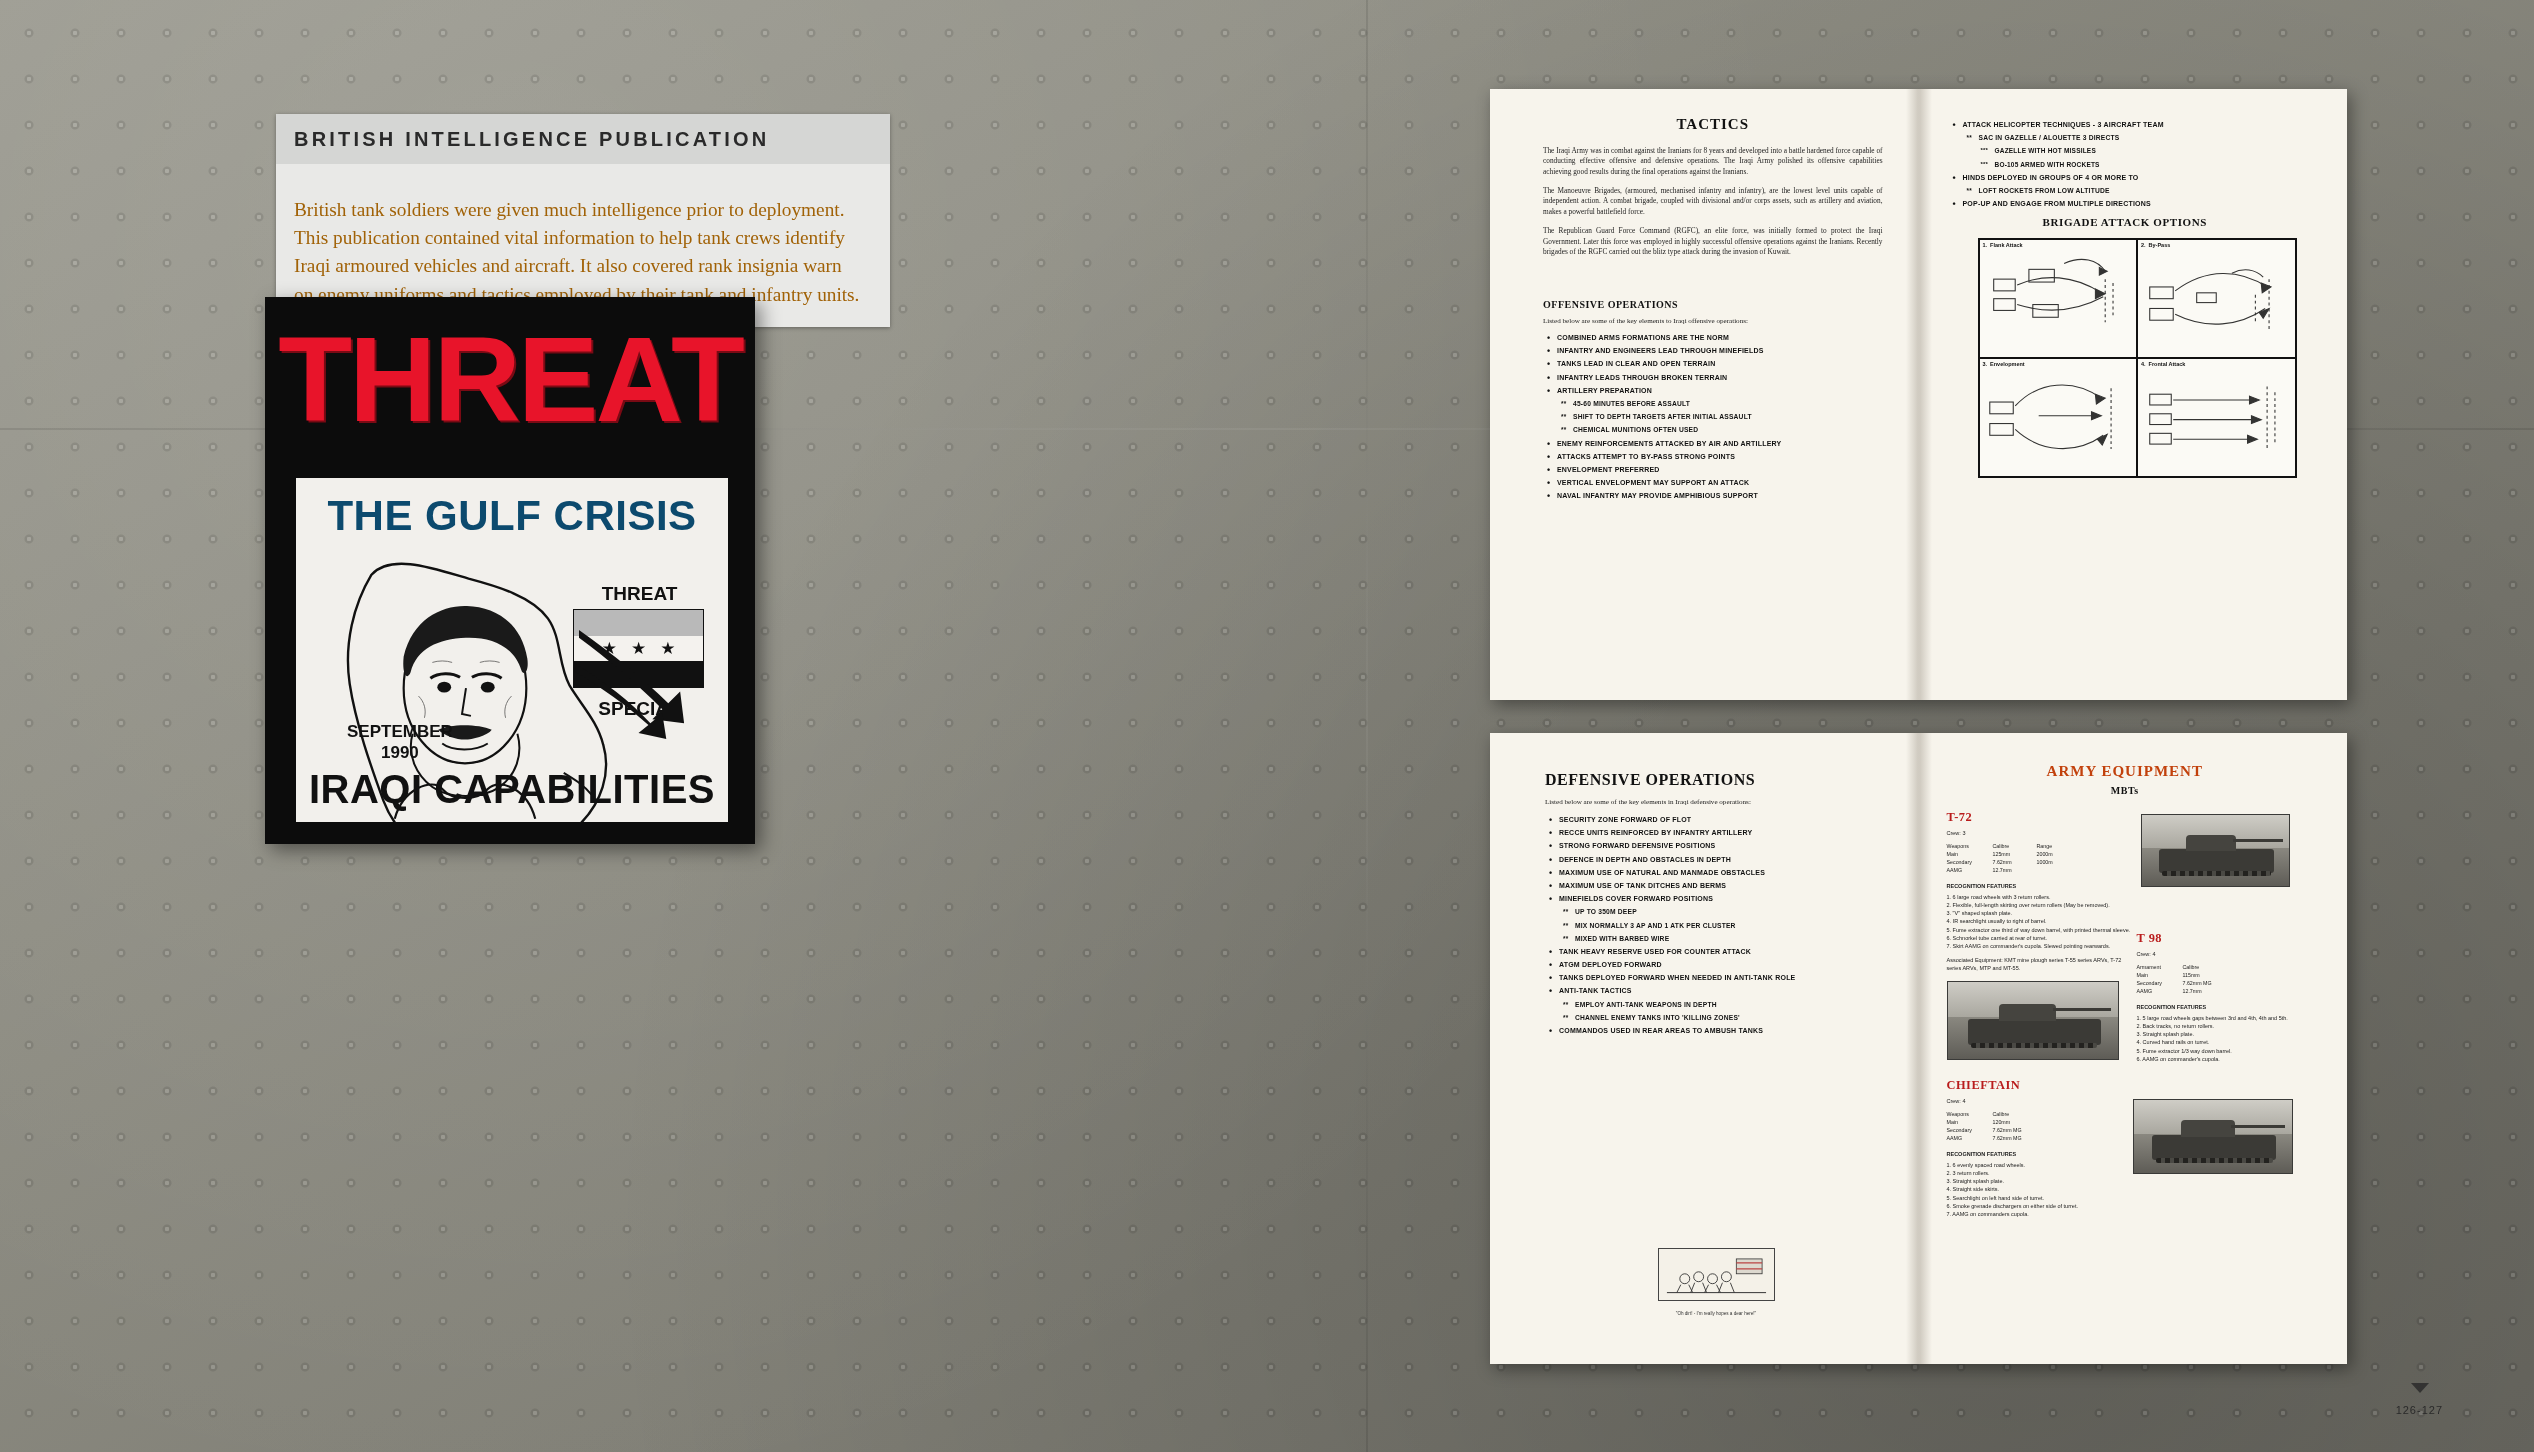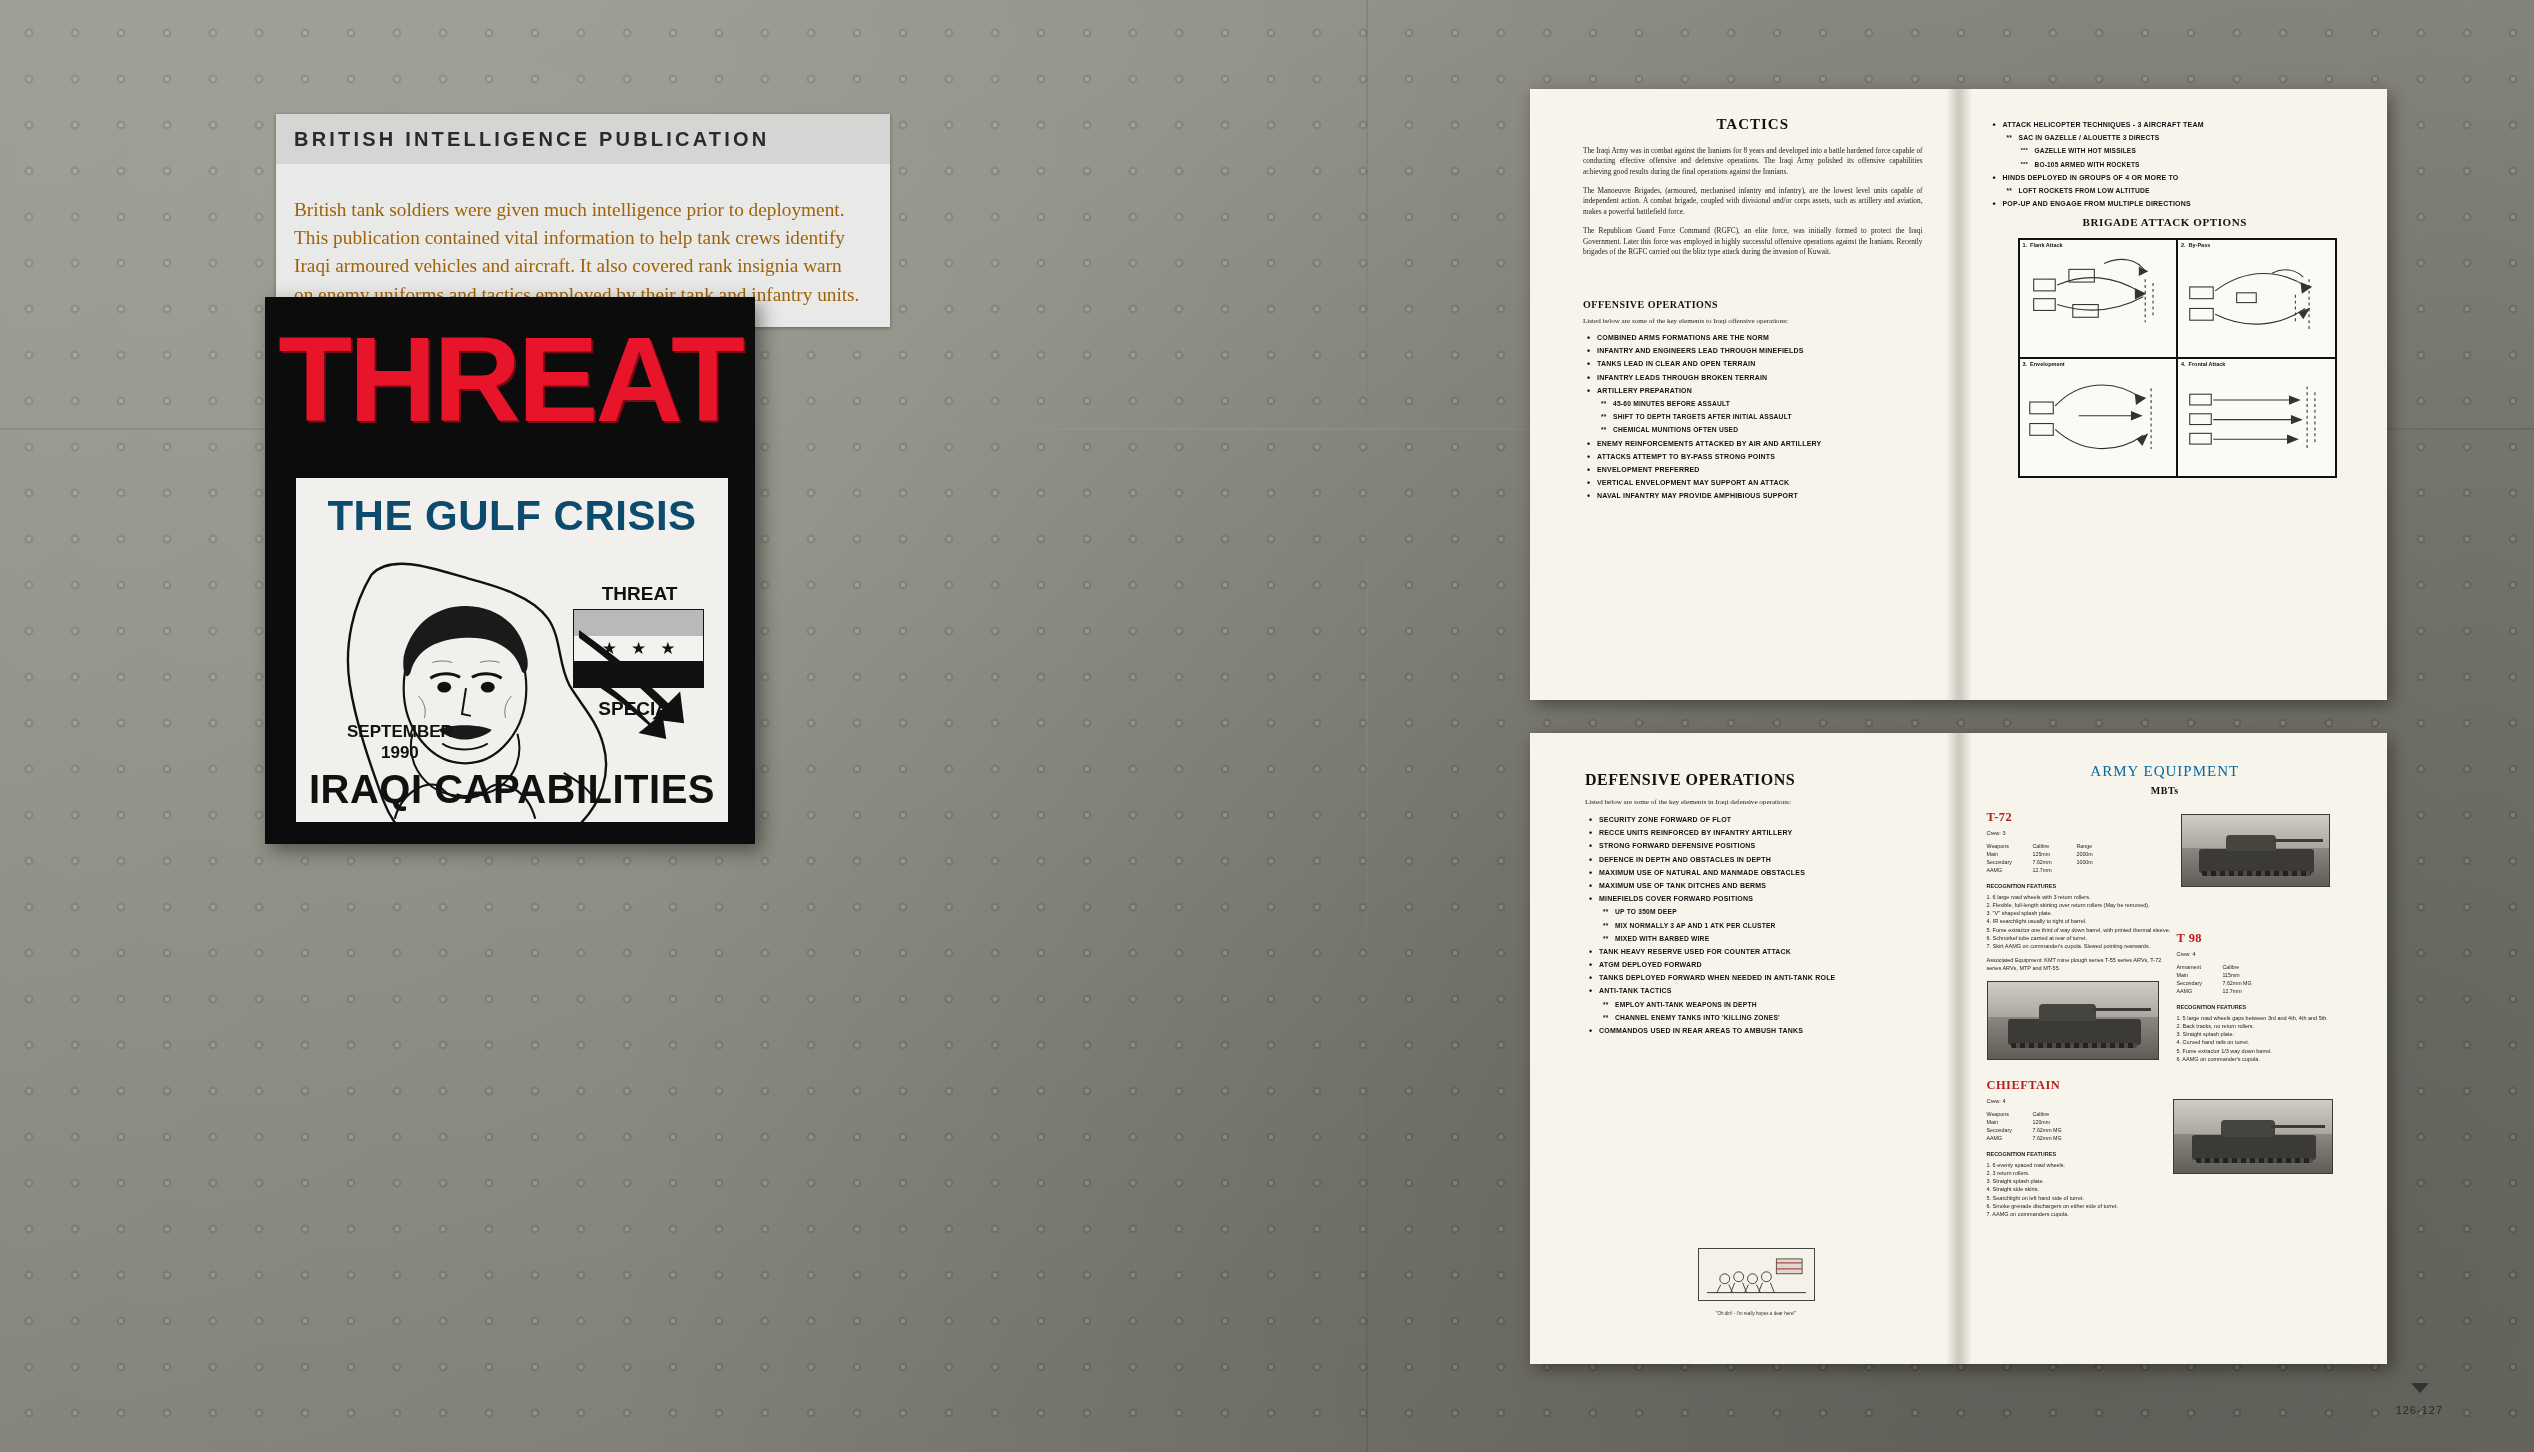--- a/index.html
+++ b/index.html
@@ -114,21 +114,20 @@
   .sept{
     position:absolute;left:51px;bottom:59px;
     font-family:"Liberation Sans",sans-serif;font-weight:bold;font-size:17px;color:#111;
     text-align:center;line-height:1.25;
   }
 
   
   .spread{
     position:absolute;background:#f7f4ec;
     box-shadow:4px 5px 16px rgba(0,0,0,.40);
-    margin-left:40px;
   }
   .spread .gutter{
     position:absolute;top:0;bottom:0;left:50%;width:26px;margin-left:-13px;
     background:linear-gradient(90deg,rgba(0,0,0,0),rgba(120,110,95,.30) 45%,rgba(120,110,95,.30) 55%,rgba(0,0,0,0));
   }
   #spread-top{left:1490px;top:89px;width:857px;height:611px;}
   #spread-bottom{left:1490px;top:733px;width:857px;height:631px;}
   .pg{position:absolute;top:0;bottom:0;}
   .pg.left{left:0;width:50%;}
   .pg.right{right:0;width:50%;}
@@ -161,22 +160,22 @@
   }
   .diagram .cell{border:0.8px solid #111;position:relative;overflow:hidden;}
   .cell-label{
     position:absolute;top:2px;left:3px;font-family:"Liberation Sans",sans-serif;
     font-weight:bold;font-size:5.5px;color:#111;
   }
   .cell-label .num{margin-right:3px;}
   .scribble{position:absolute;inset:0;opacity:.85;}
 
   .eq-title{
-    font-family:"Liberation Serif",serif;font-weight:normal;font-size:15px;
-    text-align:center;color:#0369a1;letter-spacing:1px;
+    font-family:"Liberation Serif",serif;font-weight:bold;font-size:15px;
+    text-align:center;color:#c2410c;letter-spacing:1px;
   }
   .eq-sub{
     font-family:"Liberation Serif",serif;font-weight:bold;font-size:10px;
     text-align:center;color:#111;letter-spacing:0.6px;
   }
   .veh-name{font-family:"Liberation Serif",serif;font-weight:bold;font-size:12.4px;color:#b91c1c;letter-spacing:0.5px;}
   .tiny{font-size:5.5px;line-height:1.48;color:#1b1b1b;font-family:"Liberation Sans",sans-serif;}
   .spec-row{display:flex;gap:0;font-size:5.3px;font-family:"Liberation Sans",sans-serif;color:#1b1b1b;line-height:1.5;}
   .spec-row .c1{width:46px;}
   .spec-row .c2{width:44px;}

